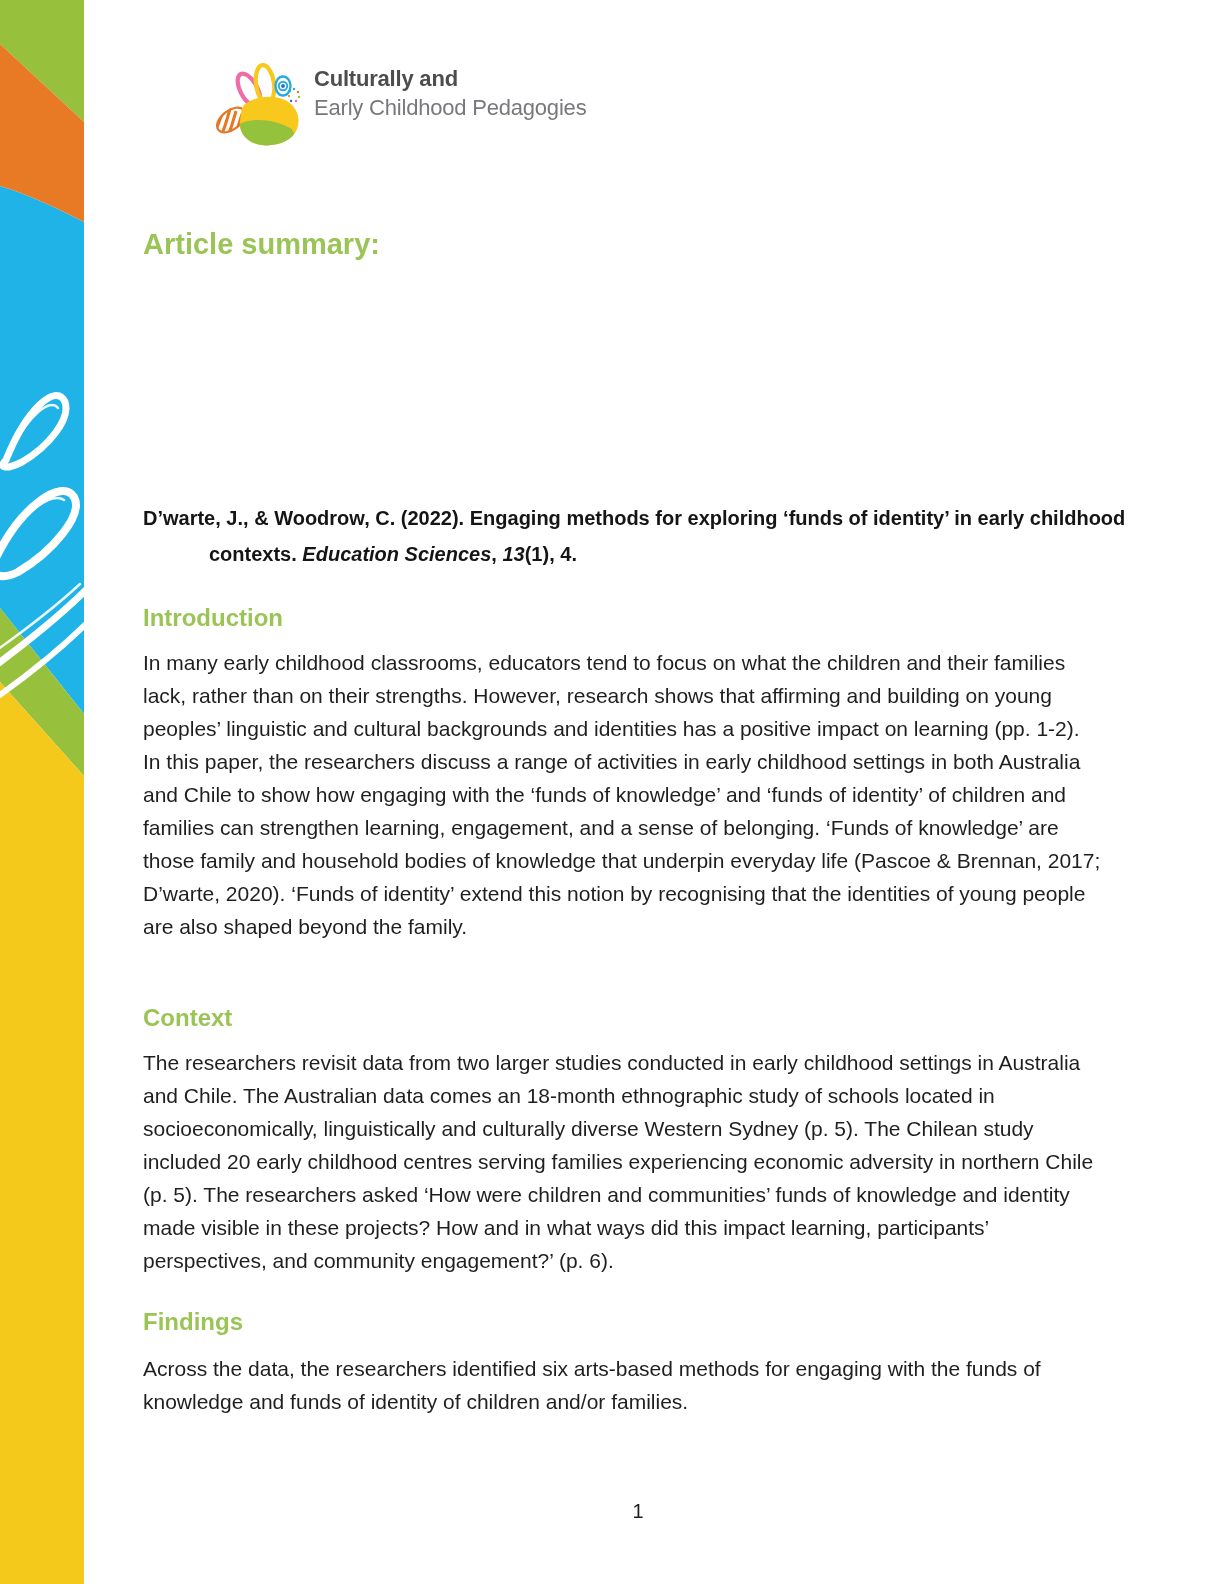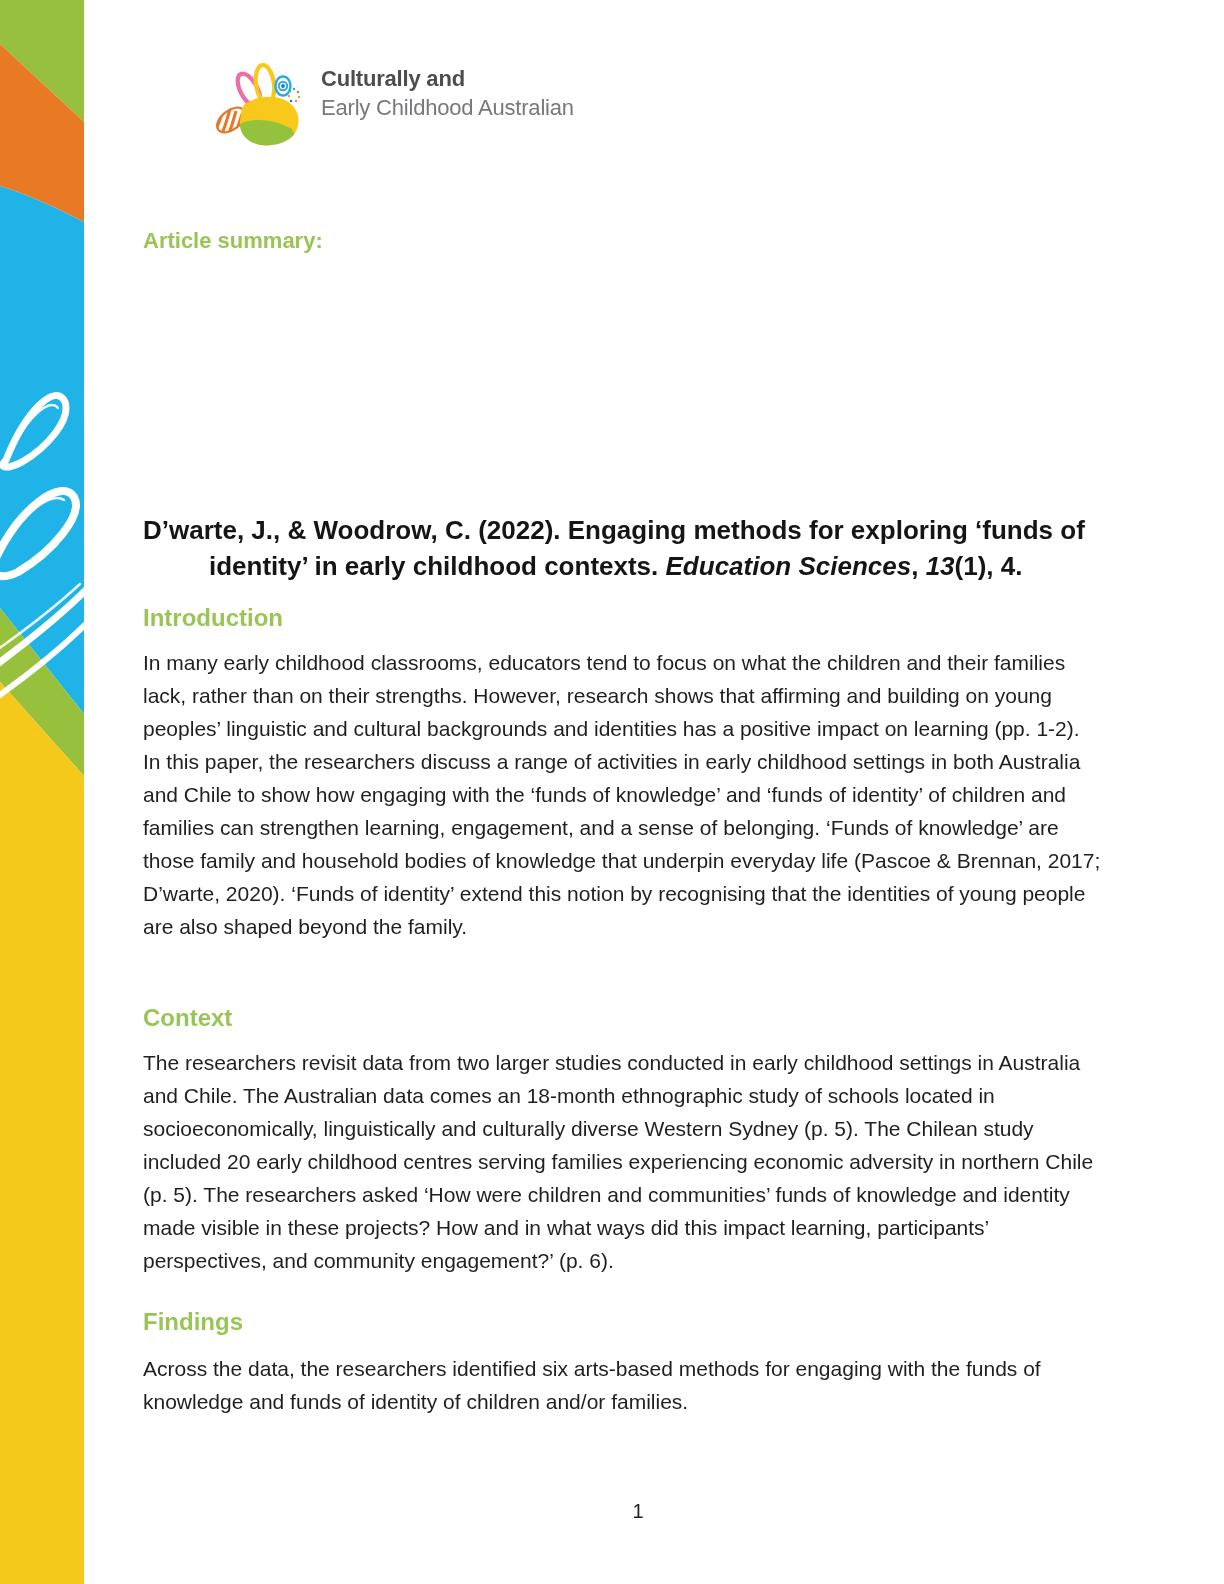--- a/index.html
+++ b/index.html
@@ -14,28 +14,28 @@
     --band-orange:#E87A25;
     --band-blue:#1FB3E8;
     --band-yellow:#F5C91B;
     --body-text:#1f1f1f;
     --logo-dark:#4D4D4F;
     --logo-light:#77787B;
   }
   .band{position:absolute;left:0;top:0;width:84px;height:1584px;}
   .logo{position:absolute;left:212px;top:54px;display:flex;align-items:flex-start;}
   .logo-icon{width:96px;height:112px;flex:0 0 auto;}
-  .logo-text{margin-left:13px;margin-top:11px;font-size:22px;line-height:28.5px;letter-spacing:-0.2px;}
+  .logo-text{margin-left:6px;margin-top:11px;font-size:22px;line-height:28.5px;letter-spacing:-0.2px;}
   .logo-text .b{font-weight:bold;color:var(--logo-dark);}
   .logo-text .l{font-weight:normal;color:var(--logo-light);}
   .abs{position:absolute;left:143px;width:952px;}
-  .kicker{top:228px;font-size:22px;font-weight:bold;color:var(--green);}
+  .kicker{top:228px;font-size:29px;font-weight:bold;color:var(--green);}
   .title-main{top:301px;font-size:29px;font-weight:bold;color:var(--green);line-height:41px;}
   .byline{top:423px;font-size:21.5px;font-weight:bold;color:var(--green);}
-  .citation{top:512px;font-size:26px;font-weight:bold;color:#151515;line-height:36px;
+  .citation{top:500px;font-size:20px;font-weight:bold;color:#151515;line-height:36px;
             padding-left:66px;text-indent:-66px;width:956px;}
   .citation .it{font-style:italic;}
   .sec-h{font-size:24px;font-weight:bold;color:var(--green);}
   .sec-p{font-size:21px;line-height:33px;color:var(--body-text);width:958px;}
   .h-intro{top:604px;} .p-intro{top:646px;}
   .h-context{top:1004px;} .p-context{top:1046px;}
   .h-findings{top:1308px;} .p-findings{top:1352px;}
   .page-num{top:1500px;left:143px;width:990px;text-align:center;font-size:20px;color:#1f1f1f;}
 </style>
 </head>
@@ -100,21 +100,21 @@
       </g>
       <ellipse cx="19" cy="66" rx="16" ry="9.5" transform="rotate(-38 19 66)" fill="none" stroke="#E87725" stroke-width="2.2"></ellipse>
 
       <path d="M33,50 C42,43 60,40 73,46 C85,52 89,64 85,75 C81,87 64,93 49,91 C36,89 27,80 28,68 C29,59 29,54 33,50 Z" fill="#F8C81C"></path>
       <g clip-path="url(#palmClip)">
         <path d="M24,72 C38,63 60,64 80,75 L88,95 L20,98 Z" fill="#94C23D"></path>
       </g>
     </svg>
     <div class="logo-text">
       <div class="b">Culturally and</div>
-      <div class="l">Early Childhood Australian</div>
+      <div class="l">Early Childhood Pedagogies</div>
     </div>
   </div>
 
   <div class="abs kicker">Article summary:</div>
 
   <div class="abs citation"><span>D’warte, J., &amp; Woodrow, C. (2022). Engaging methods for exploring ‘funds of identity’ in early childhood contexts. </span><span class="it">Education Sciences</span><span>, </span><span class="it">13</span><span>(1), 4.</span></div>
 
   <div class="abs sec-h h-intro">Introduction</div>
   <div class="abs sec-p p-intro">In many early childhood classrooms, educators tend to focus on what the children and their families lack, rather than on their strengths. However, research shows that affirming and building on young peoples’ linguistic and cultural backgrounds and identities has a positive impact on learning (pp. 1-2). In this paper, the researchers discuss a range of activities in early childhood settings in both Australia and Chile to show how engaging with the ‘funds of knowledge’ and ‘funds of identity’ of children and families can strengthen learning, engagement, and a sense of belonging. ‘Funds of knowledge’ are those family and household bodies of knowledge that underpin everyday life (Pascoe &amp; Brennan, 2017; D’warte, 2020). ‘Funds of identity’ extend this notion by recognising that the identities of young people are also shaped beyond the family.</div>
 

